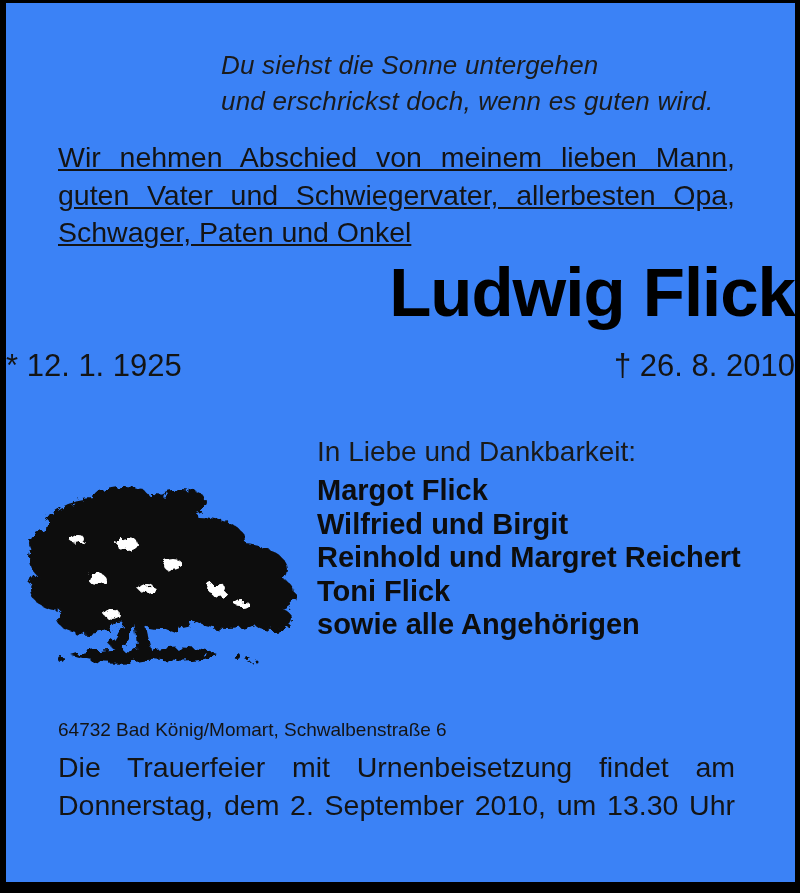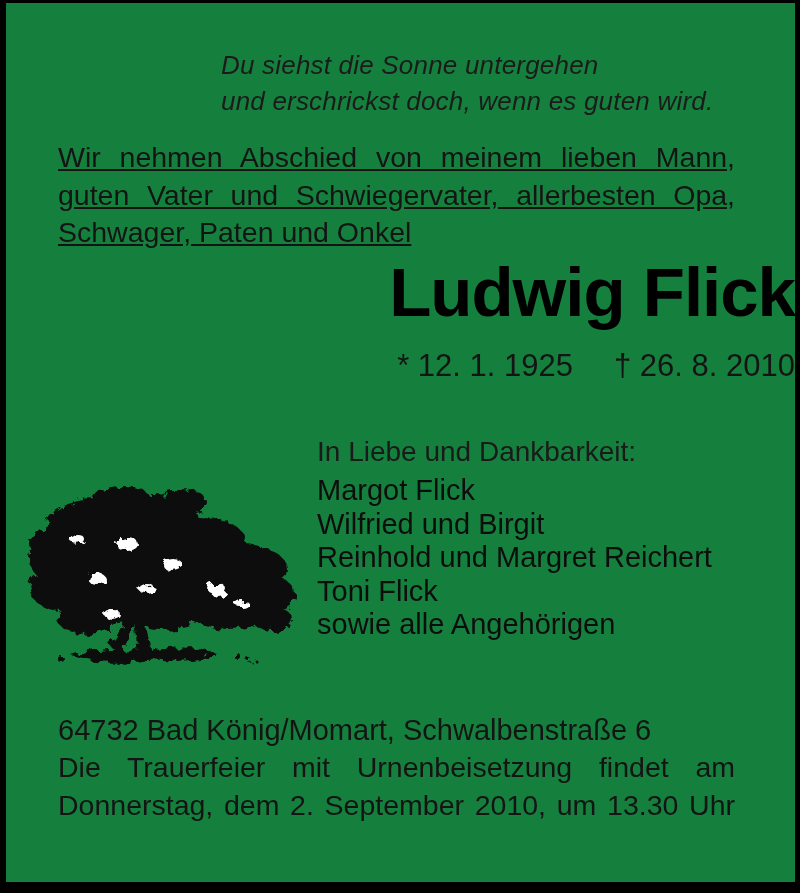--- a/index.html
+++ b/index.html
@@ -14,21 +14,21 @@
     overflow: hidden;
     font-family: "Liberation Sans", sans-serif;
     -webkit-font-smoothing: antialiased;
   }
   .page {
     position: absolute;
     left: 6px;
     top: 3px;
     right: 5px;
     bottom: 11px;
-    background: #15803d;
+    background: #3b82f6;
     color: #161616;
   }
   .abs { position: absolute; }
 
   .quote {
     left: 215px;
     top: 44px;
     font-style: italic;
     font-size: 26px;
     line-height: 36px;
@@ -60,57 +60,57 @@
     letter-spacing: -1px;
     color: #000000;
     line-height: 1;
   }
 
   .dates {
     left: 0;
     top: 343px;
     width: 100%;
     display: flex;
-    justify-content: flex-end;
+    justify-content: space-between;
     gap: 41px;
     font-size: 31px;
     line-height: 40px;
     color: #141414;
   }
 
   .mourners {
     left: 311px;
     top: 432px;
   }
   .mourners-heading {
     font-size: 28px;
     line-height: 34px;
     font-weight: 400;
     color: #1a1a1a;
   }
   .mourner-names {
     margin-top: 5px;
-    font-weight: 400;
+    font-weight: 700;
     font-size: 29px;
     line-height: 33.5px;
     color: #0d0d0d;
   }
 
   .tree {
     left: 16px;
     top: 481px;
     width: 275px;
     height: 198px;
   }
   .tree svg { display: block; width: 100%; height: 100%; }
 
   .address {
     left: 52px;
     top: 708px;
-    font-size: 29px;
+    font-size: 19px;
     line-height: 38px;
     color: #141414;
   }
 
   .funeral {
     left: 52px;
     top: 746px;
     width: 677px;
     font-size: 28.5px;
     line-height: 37.5px;

